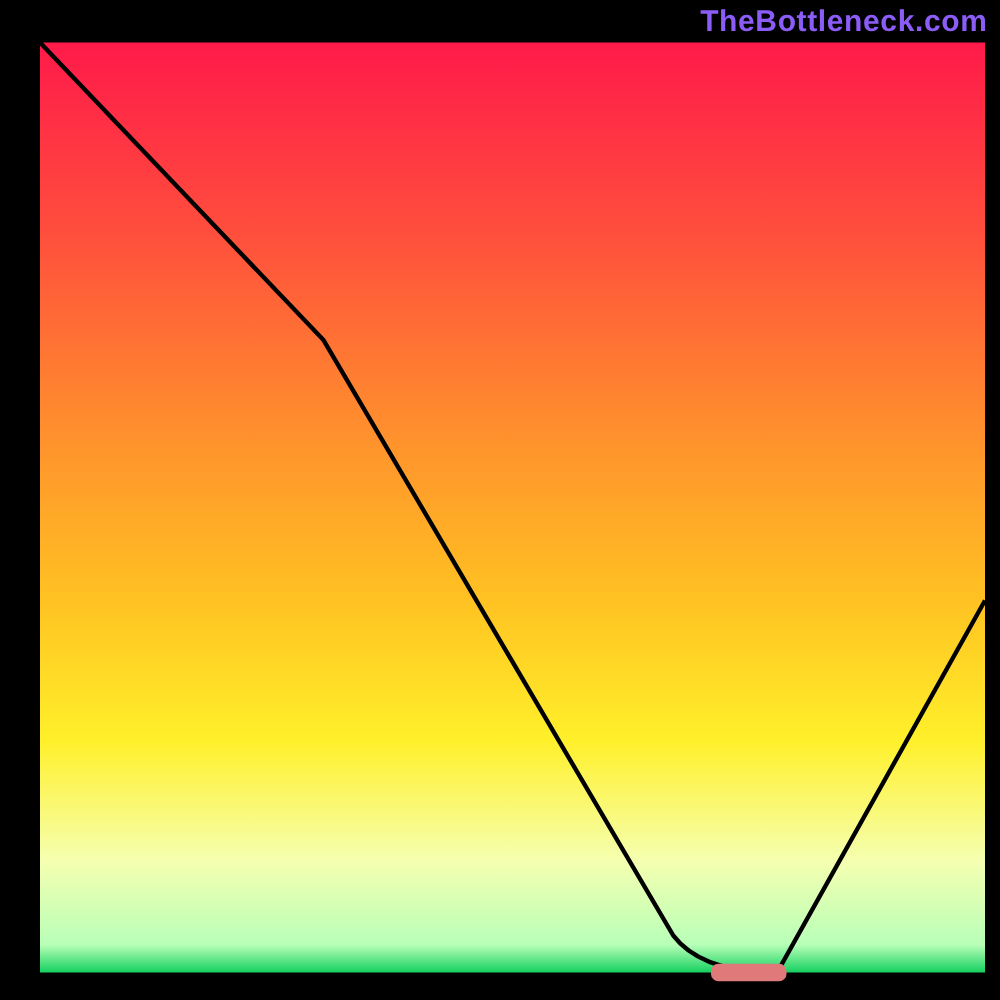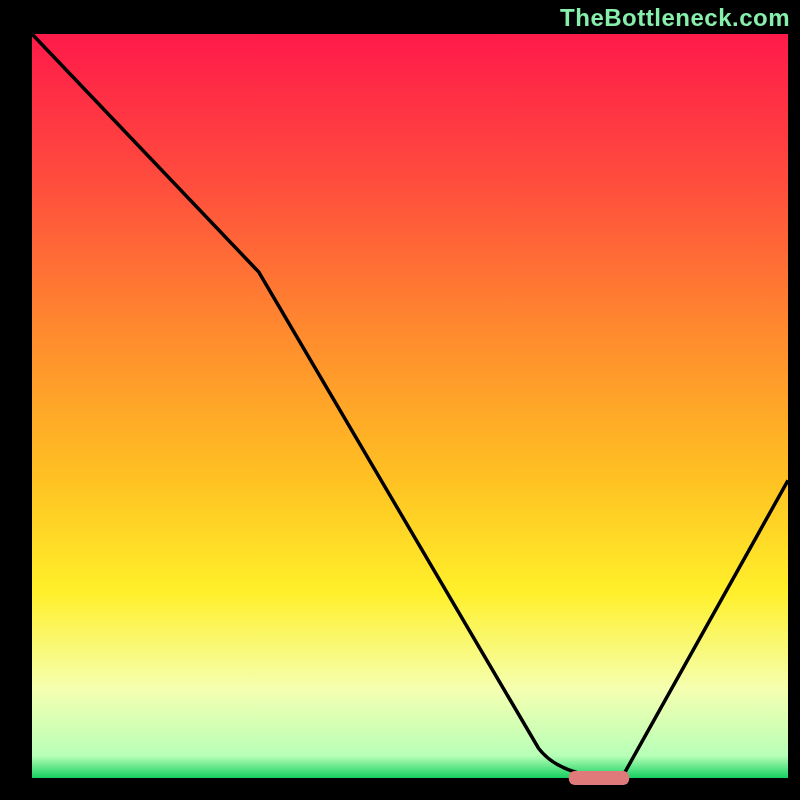--- a/index.html
+++ b/index.html
@@ -13,21 +13,21 @@
   }
   .chart-container {
     position: relative;
     width: 800px;
     height: 800px;
   }
   .watermark {
     position: absolute;
     top: 4px;
     right: 10px;
-    color: #86efac;
+    color: #8b5cf6;
     font-size: 24px;
     font-weight: 600;
     text-align: right;
     z-index: 3;
     letter-spacing: 0.5px;
   }
   svg {
     display: block;
   }
 </style>

